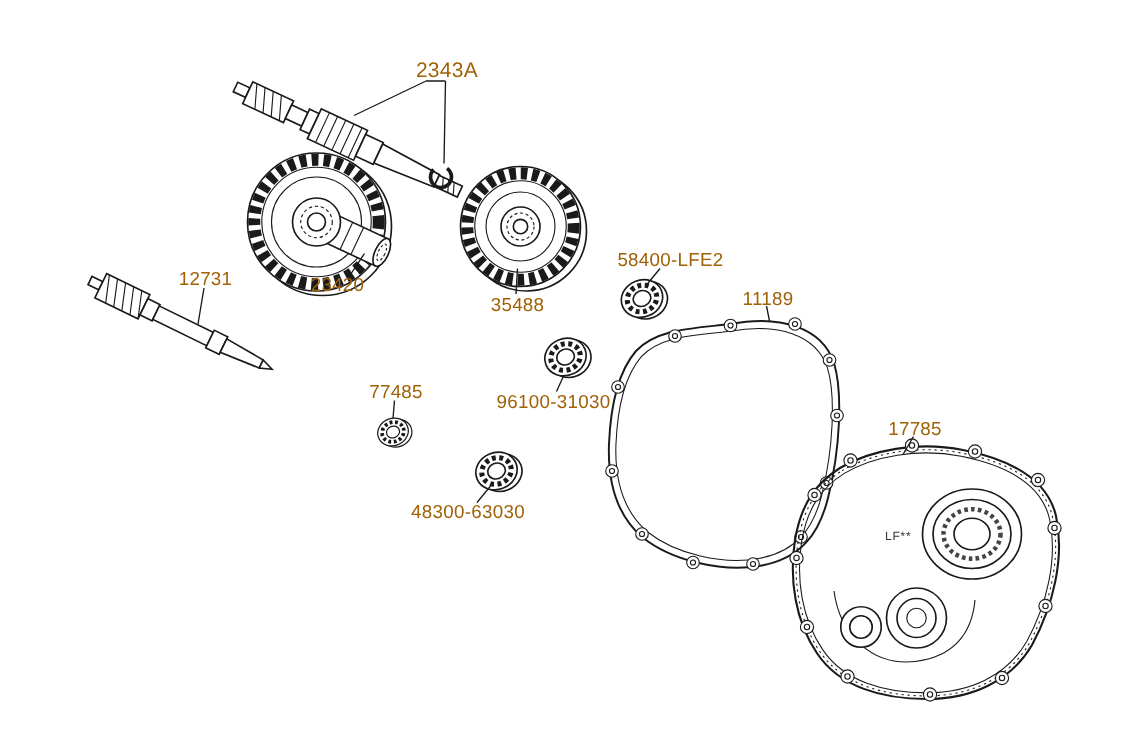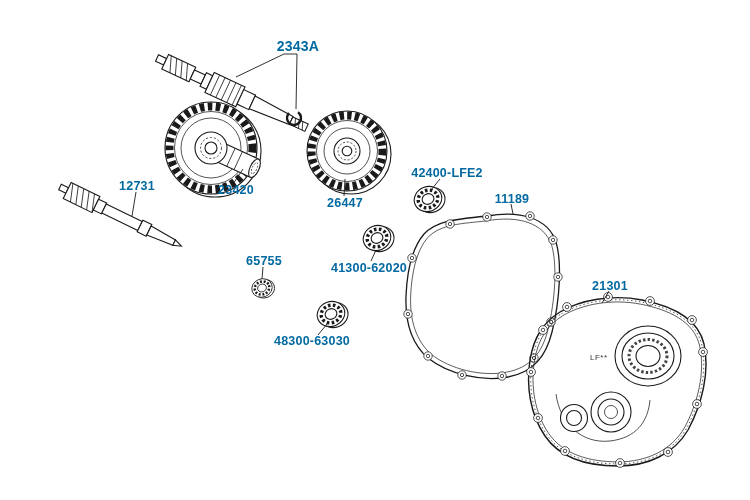--- a/index.html
+++ b/index.html
@@ -1,20 +1,20 @@
 <!DOCTYPE html>
 <html><head>
 <meta charset="utf-8">
 <style>
   html,body{margin:0;padding:0;background:#fff;}
   .stage{position:relative;width:750px;height:500px;background:#ffffff;overflow:hidden;
          font-family:"Liberation Sans",sans-serif;}
   .stage svg{position:absolute;left:0;top:0;}
-  .plabel{position:absolute;transform:translateX(-50%);font-weight:bold;font-size:12.5px;
-          color:#0369a1;white-space:nowrap;letter-spacing:.2px;}
+  .plabel{position:absolute;transform:translateX(-50%);font-weight:normal;font-size:12.5px;
+          color:#a16207;white-space:nowrap;letter-spacing:.2px;}
   .plabel.big{font-size:14px;}
   .s{fill:#fff;stroke:#1a1a1a;stroke-width:1.1;}
   .sn{fill:none;stroke:#1a1a1a;stroke-width:1.1;}
   .thin{stroke-width:.75;}
   .teeth{fill:none;stroke:#1a1a1a;}
   .lead{stroke:#1a1a1a;stroke-width:.9;fill:none;}
 </style>
 </head>
 <body>
 
@@ -175,21 +175,21 @@
            M371 261 L376 250
            M318 335 L327 324
            M440 179 L431 190
            M511 204 L513 214
            M609 291 L602 303"></path>
     </g>
   </svg>
 
   <div class="plabel big" style="left:298px;top:38px">2343A</div>
   <div class="plabel" style="left:137px;top:179px">12731</div>
-  <div class="plabel" style="left:236px;top:183px">23420</div>
-  <div class="plabel" style="left:345px;top:196px">26447</div>
-  <div class="plabel" style="left:264px;top:254px">65755</div>
-  <div class="plabel" style="left:369px;top:261px">41300-62020</div>
+  <div class="plabel" style="left:225px;top:183px">23420</div>
+  <div class="plabel" style="left:345px;top:196px">35488</div>
+  <div class="plabel" style="left:264px;top:254px">77485</div>
+  <div class="plabel" style="left:369px;top:261px">96100-31030</div>
   <div class="plabel" style="left:312px;top:334px">48300-63030</div>
-  <div class="plabel" style="left:447px;top:166px">42400-LFE2</div>
+  <div class="plabel" style="left:447px;top:166px">58400-LFE2</div>
   <div class="plabel" style="left:512px;top:192px">11189</div>
-  <div class="plabel" style="left:610px;top:279px">21301</div>
+  <div class="plabel" style="left:610px;top:279px">17785</div>
 </div>
 
 </body></html>

